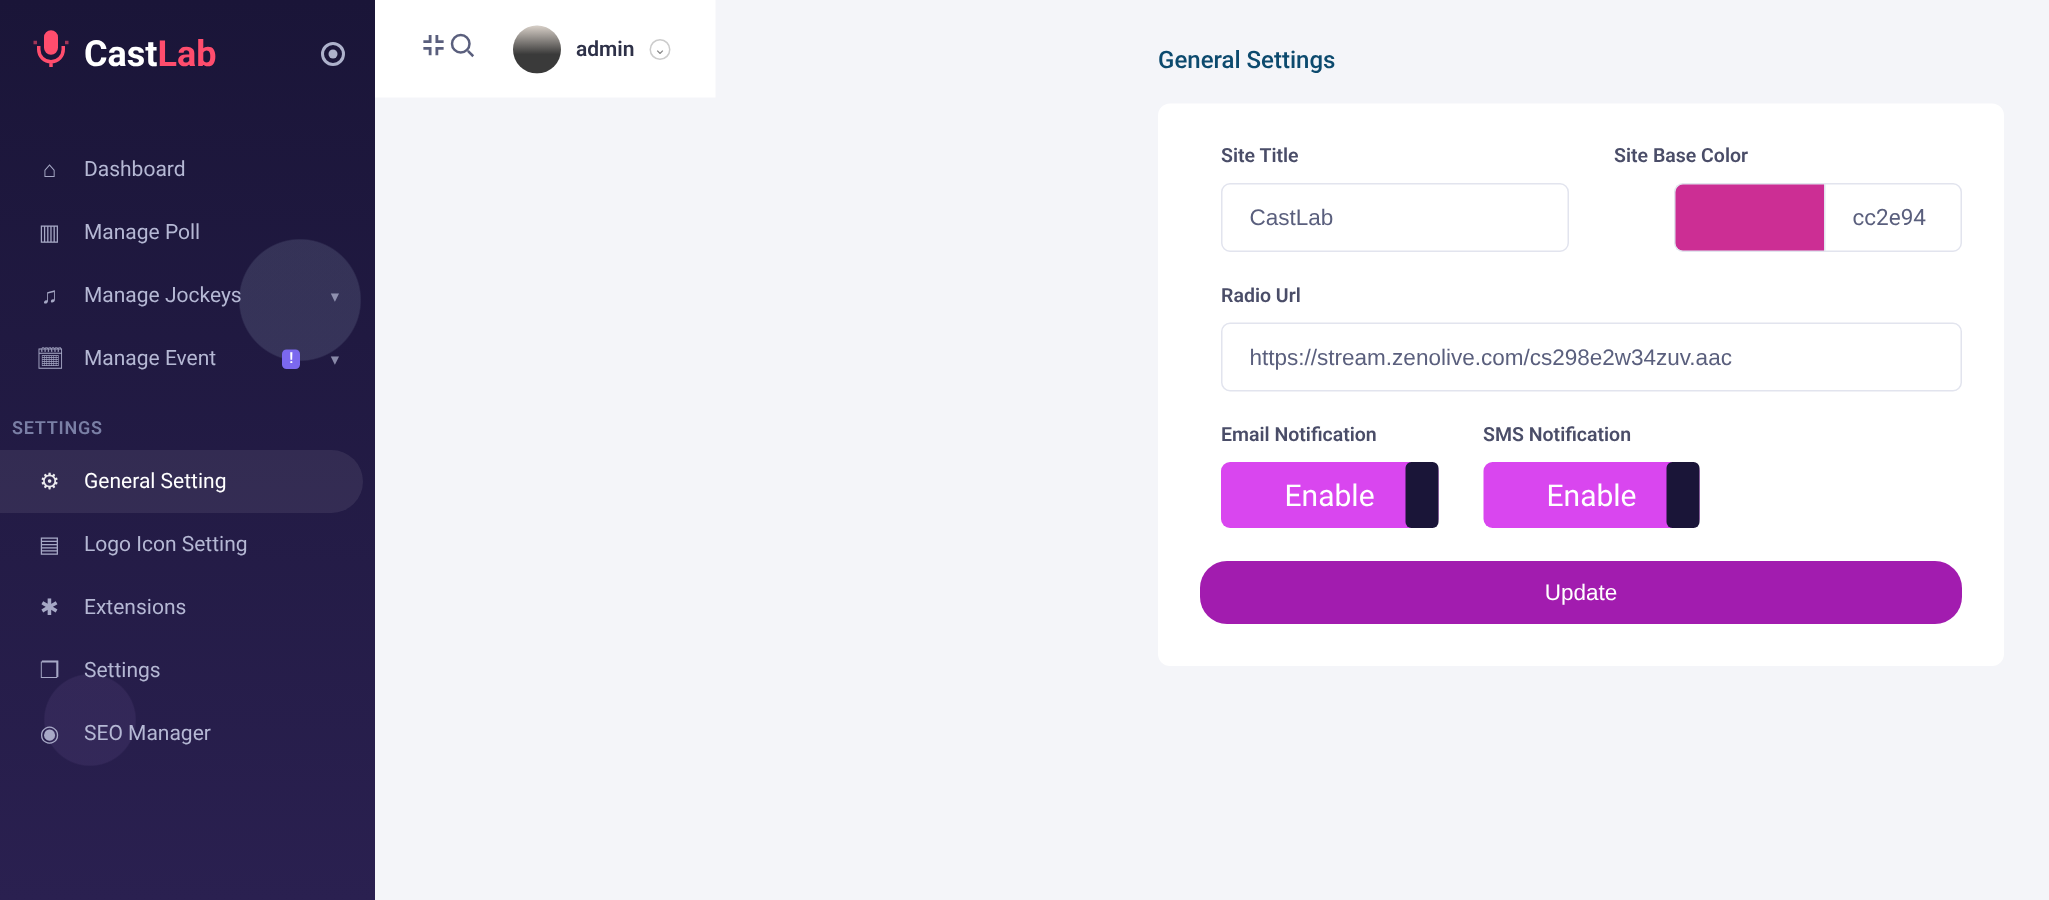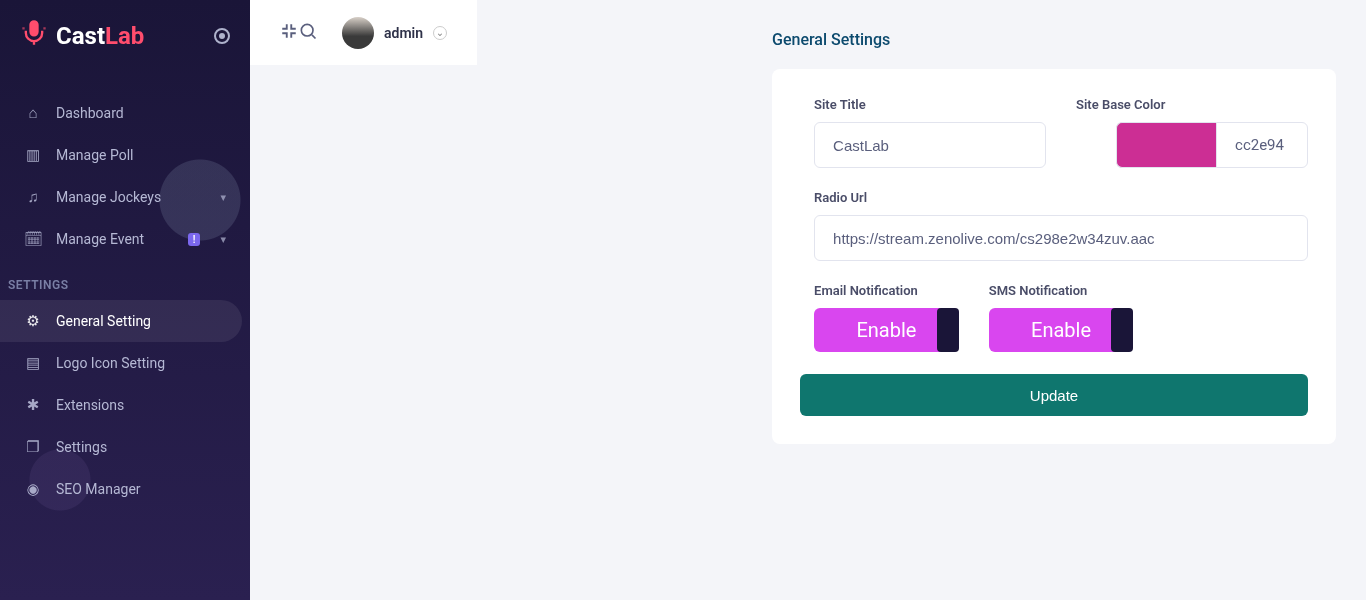--- a/index.html
+++ b/index.html
@@ -163,24 +163,24 @@
 .toggle-handle {
   position: absolute;
   right: 0; top: 0;
   width: 22px; height: 44px;
   background: #1a1538;
   border-radius: 4px;
 }
 .update-btn {
   width: 100%;
   height: 42px;
-  background: #0f766e;
+  background: #a21caf;
   color: #fff;
   border: none;
-  border-radius: 6px;
+  border-radius: 18px;
   font-size: 15px;
   cursor: pointer;
 }
 </style>
 </head>
 <body>
 
 <aside class="sidebar">
   <div class="logo-area">
     <div class="logo">

